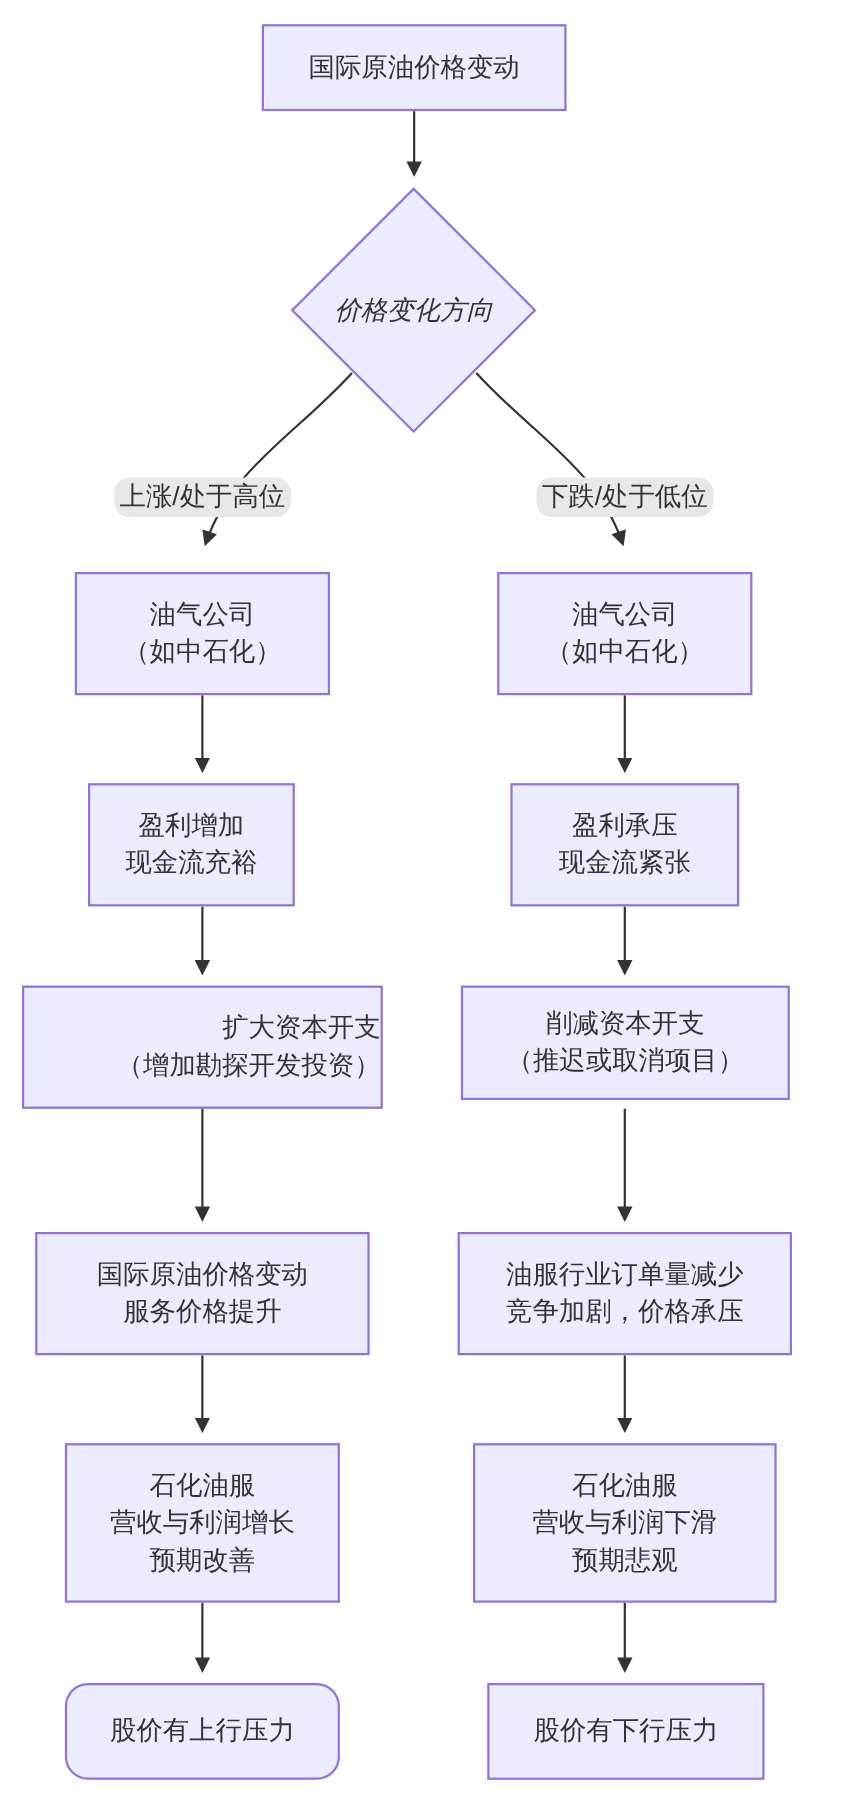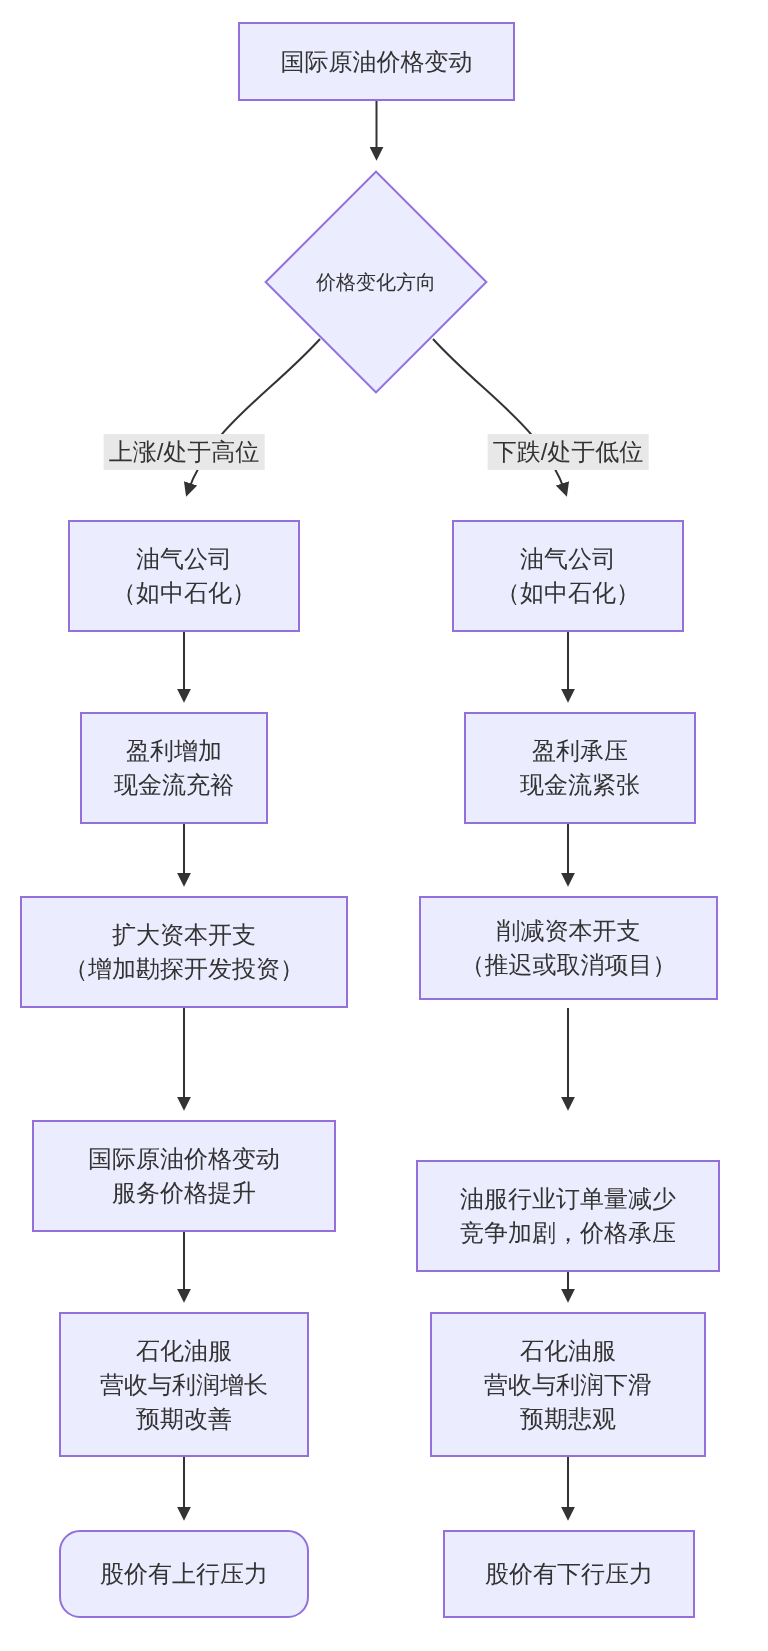--- a/index.html
+++ b/index.html
@@ -26,26 +26,26 @@
     text-align:center;font-size:24px;line-height:34px;color:var(--text);
   }
   .diamond-shape{
     position:absolute;width:158px;height:158px;left:297px;top:203px;
     background:var(--node-fill);border:2px solid var(--node-border);
     transform:rotate(45deg);box-sizing:border-box;
   }
   .diamond-label{
     position:absolute;left:266px;top:265px;width:220px;height:34px;
     display:flex;align-items:center;justify-content:center;
-    font-size:20px;color:var(--text);
+    font-size:24px;color:var(--text);font-style:italic;
   }
   .edge-label{
     position:absolute;transform:translate(-50%,-50%);
     background:var(--edge-label-bg);color:var(--text);
-    font-size:24px;line-height:30px;padding:3px 5px;white-space:nowrap;
+    font-size:24px;line-height:30px;padding:3px 5px;white-space:nowrap;border-radius:14px;
   }
   .line{min-height:0;}
 </style>
 </head>
 <body>
 
 <div class="canvas">
 
   <svg class="edges" viewBox="0 0 768 1651" xmlns="http://www.w3.org/2000/svg">
     <defs>
@@ -83,50 +83,50 @@
   <div class="edge-label" style="left:568px;top:452px;">下跌/处于低位</div>
 
   <div class="node" style="left:68px;top:520px;width:232px;height:112px;">
     <div class="line">油气公司</div>
     <div class="line">（如中石化）</div>
   </div>
   <div class="node" style="left:80px;top:712px;width:188px;height:112px;">
     <div class="line">盈利增加</div>
     <div class="line">现金流充裕</div>
   </div>
-  <div class="node" style="left:20px;top:896px;width:328px;height:112px;">
+  <div class="node" style="left:20px;top:896px;width:328px;height:112px;align-items:flex-end;">
     <div class="line">扩大资本开支</div>
     <div class="line">（增加勘探开发投资）</div>
   </div>
   <div class="node" style="left:32px;top:1120px;width:304px;height:112px;">
     <div class="line">国际原油价格变动</div>
     <div class="line">服务价格提升</div>
   </div>
   <div class="node" style="left:59px;top:1312px;width:250px;height:145px;">
     <div class="line">石化油服</div>
     <div class="line">营收与利润增长</div>
     <div class="line">预期改善</div>
   </div>
   <div class="node" style="left:59px;top:1530px;width:250px;height:88px;border-radius:21px;">
     <div class="line">股价有上行压力</div>
   </div>
 
   <div class="node" style="left:452px;top:520px;width:232px;height:112px;">
     <div class="line">油气公司</div>
     <div class="line">（如中石化）</div>
   </div>
-  <div class="node" style="left:464px;top:712px;width:232px;height:112px;">
+  <div class="node" style="left:464px;top:712px;width:208px;height:112px;">
     <div class="line">盈利承压</div>
     <div class="line">现金流紧张</div>
   </div>
   <div class="node" style="left:419px;top:896px;width:299px;height:104px;">
     <div class="line">削减资本开支</div>
     <div class="line">（推迟或取消项目）</div>
   </div>
-  <div class="node" style="left:416px;top:1160px;width:304px;height:112px;">
+  <div class="node" style="left:416px;top:1120px;width:304px;height:112px;">
     <div class="line">油服行业订单量减少</div>
     <div class="line">竞争加剧，价格承压</div>
   </div>
   <div class="node" style="left:430px;top:1312px;width:276px;height:145px;">
     <div class="line">石化油服</div>
     <div class="line">营收与利润下滑</div>
     <div class="line">预期悲观</div>
   </div>
   <div class="node" style="left:443px;top:1530px;width:252px;height:88px;">
     <div class="line">股价有下行压力</div>

